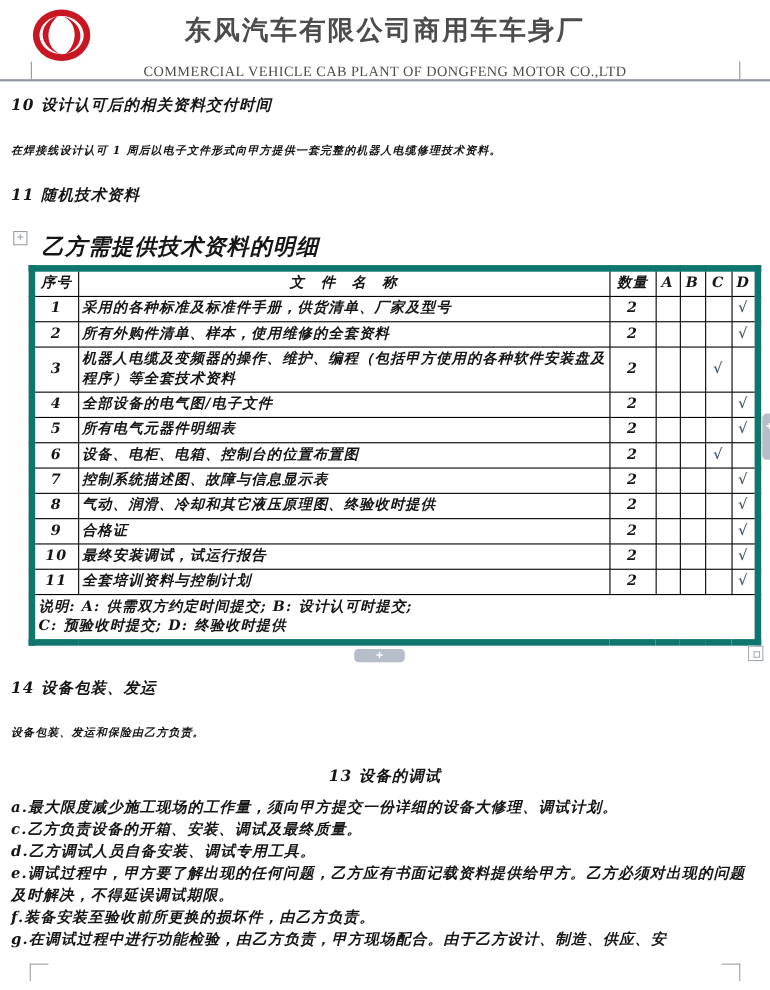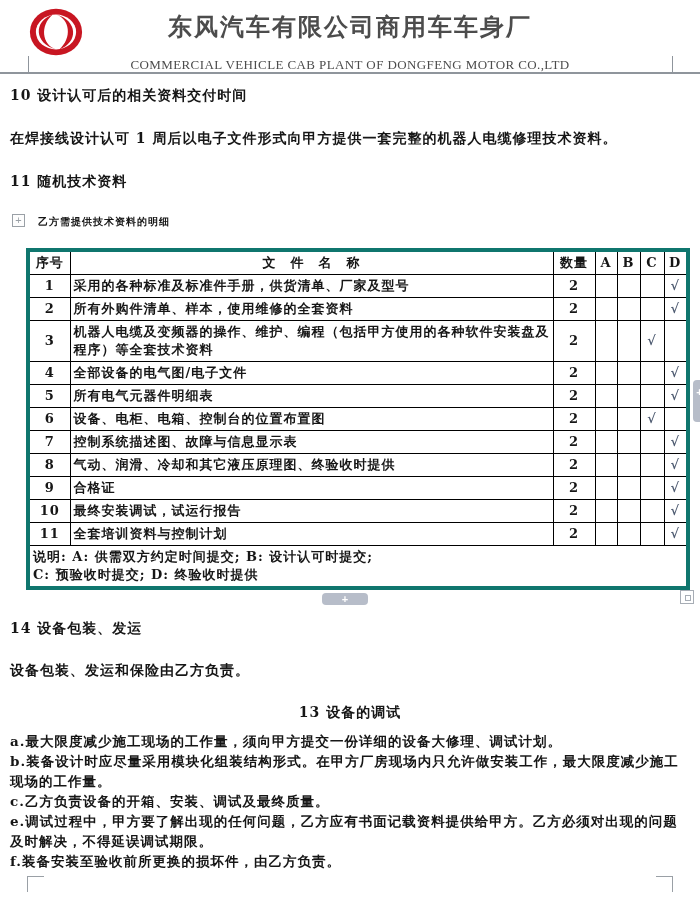--- a/index.html
+++ b/index.html
@@ -2,49 +2,49 @@
 <html><head>
 <meta charset="utf-8">
 <style>
   html,body{margin:0;padding:0;}
   body{
     width:700px;height:900px;background:#ffffff;overflow:hidden;position:relative;
     font-family:"Liberation Sans",sans-serif;
   }
   .doc-text{
     font-family:"DejaVu Serif","Liberation Serif",serif;
-    font-weight:700;color:#161616;letter-spacing:1px;
+    font-style:italic;font-weight:700;color:#161616;letter-spacing:1px;
   }
   
   .header{position:relative;height:74px;}
   .logo{position:absolute;left:28px;top:7px;width:56px;height:50px;}
   .title-cn{
     text-align:center;padding-top:11px;font-size:24px;font-weight:700;color:#4c4c4c;
     letter-spacing:2px;font-family:"Liberation Sans",sans-serif;
   }
   .title-en{
     text-align:center;font-size:13px;color:#4c4c4c;margin-top:14px;
     font-family:"Liberation Serif",serif;letter-spacing:.4px;
   }
   .header-rule{position:absolute;left:0;right:0;bottom:0;height:2px;background:#8f959c;}
   .tick{position:absolute;width:1px;height:16px;bottom:2px;background:#8f959c;}
   .tick.left{left:28px;} .tick.right{left:672px;}
   
   .content{padding:0 10px;position:relative;}
   .h-num{font-size:14px;margin:13px 0 0 0;}
-  .para{font-size:14px;margin:25px 0 0 0;}
+  .para{font-size:10px;margin:25px 0 0 0;}
   
   .table-wrap{position:relative;margin:24px 0 0 16px;width:662px;}
-  .tbl-caption{font-size:10px;padding-left:12px;margin-bottom:19px;}
+  .tbl-caption{font-size:20px;padding-left:12px;margin-bottom:3px;}
   .move-handle{
     position:absolute;left:-14px;top:-1px;width:11px;height:11px;
     border:1px solid #9aa0a6;color:#9aa0a6;font-size:11px;line-height:10px;
     text-align:center;font-style:normal;background:#fdfdfd;cursor:move;
   }
-  table.doc-table{border-collapse:collapse;width:662px;border:4px solid #0f766e;table-layout:fixed;}
+  table.doc-table{border-collapse:collapse;width:662px;border:6px solid #0f766e;table-layout:fixed;}
   .doc-table th,.doc-table td{border:1px solid #000;font-size:13px;line-height:18px;padding:2px 3px;}
   .doc-table th{font-weight:700;}
   .center-cell{text-align:center;}
   .name-cell{text-align:left;padding-left:6px;}
   .check{color:#4d5a70;font-weight:700;font-size:12px;}
   .note-cell{padding:3px 6px;font-size:13px;line-height:19px;text-align:left;}
   
   .pill{background:#b7bdc9;color:#ffffff;position:absolute;border-radius:4px;
         display:flex;align-items:center;justify-content:center;
         font-style:normal;font-weight:700;cursor:pointer;}
@@ -230,22 +230,23 @@
       <div class="pill pill-col">+</div>
       <div class="pill pill-row">+</div>
       <div class="resize-handle"></div>
     </div>
 
     <div class="h-num doc-text h12">14 设备包装、发运</div>
     <div class="para doc-text p12">设备包装、发运和保险由乙方负责。</div>
     <div class="h-num doc-text h13">13 设备的调试</div>
     <div class="items">
         <div class="item doc-text">a.最大限度减少施工现场的工作量，须向甲方提交一份详细的设备大修理、调试计划。</div>
-        <div class="item doc-text">b.装备设计时应尽量采用模块化组装结构形式。在甲方厂房现场内只允许做安装工作，最大限度减少施工现场的工作量。</div>
         <div class="item doc-text">c.乙方负责设备的开箱、安装、调试及最终质量。</div>
+        <div class="item doc-text">d.乙方调试人员自备安装、调试专用工具。</div>
         <div class="item doc-text">e.调试过程中，甲方要了解出现的任何问题，乙方应有书面记载资料提供给甲方。乙方必须对出现的问题及时解决，不得延误调试期限。</div>
         <div class="item doc-text">f.装备安装至验收前所更换的损坏件，由乙方负责。</div>
+        <div class="item doc-text">g.在调试过程中进行功能检验，由乙方负责，甲方现场配合。由于乙方设计、制造、供应、安</div>
       </div>
   </div>
 
   <div class="mark bl"></div>
   <div class="mark br"></div>
 </div>
 
 </body></html>

